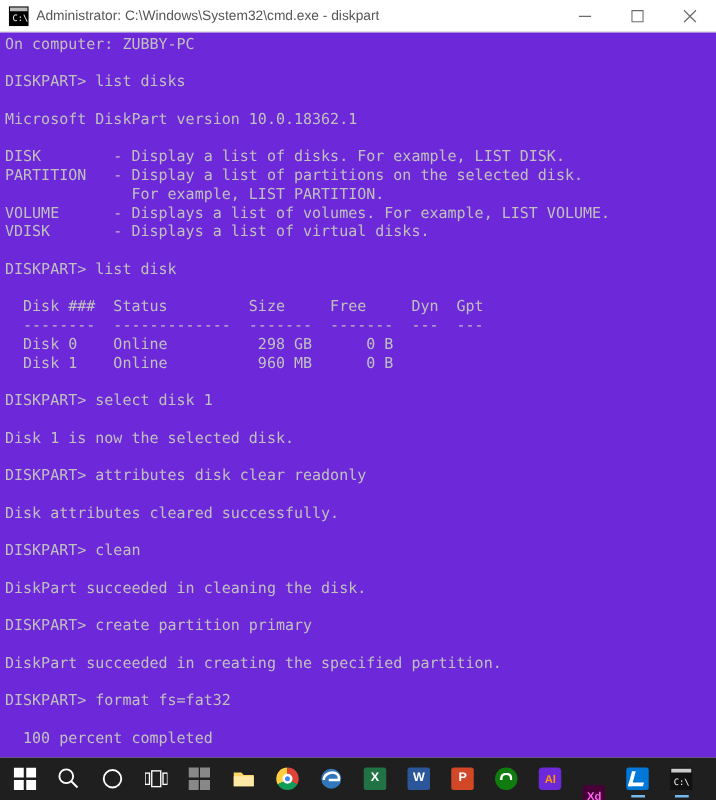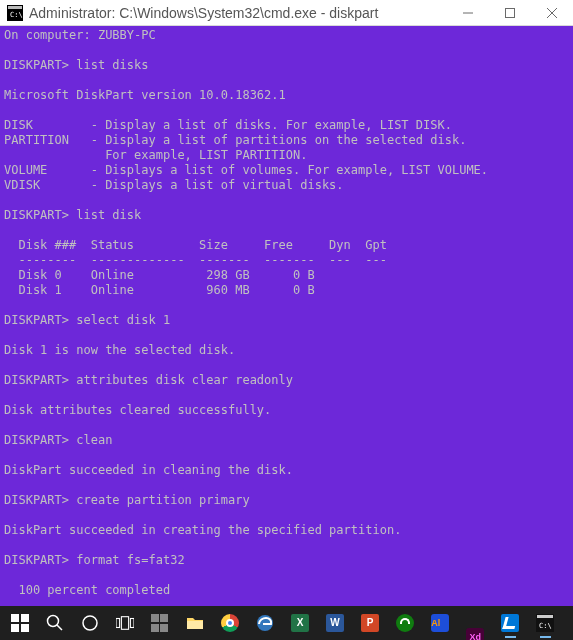--- a/index.html
+++ b/index.html
@@ -2,36 +2,36 @@
 <html><head>
 <meta charset="utf-8">
 <style>
   * { margin: 0; padding: 0; box-sizing: border-box; }
   html, body { width: 573px; height: 640px; font-family: "Segoe UI", Tahoma, sans-serif; overflow: hidden; background: #000; }
   .window { width: 573px; height: 640px; display: flex; flex-direction: column; background: #fff; }
 
   
   .titlebar { height: 26px; background: #ffffff; display: flex; align-items: center; border-bottom: 1px solid #d9d9d9; }
   .titlebar .icon { width: 16px; height: 16px; margin: 0 6px 0 7px; display: flex; align-items: center; justify-content: center; }
-  .titlebar .title { flex: 1; font-size: 14px; color: #565656; white-space: nowrap; overflow: hidden; text-overflow: ellipsis; }
+  .titlebar .title { flex: 1; font-size: 11px; color: #565656; white-space: nowrap; overflow: hidden; text-overflow: ellipsis; }
   .winbtns { display: flex; height: 100%; }
   .winbtn { width: 42px; height: 100%; display: flex; align-items: center; justify-content: center; color: #6a6a6a; }
   .winbtn svg { width: 10px; height: 10px; }
 
   
   .console { flex: 1; background: #6d28d9; color: #c0c0c0; font-family: Consolas, "Lucida Console", monospace; font-size: 12px; line-height: 15px; white-space: pre; padding: 2px 0 0 4px; overflow: hidden; }
 
   
   .taskbar { height: 34px; background: #1f1f1f; display: flex; align-items: center; padding: 0 6px; gap: 8px; }
   .tbtn { width: 36px; height: 30px; display: flex; align-items: center; justify-content: center; position: relative; }
   .tbtn.active::after { content: ""; position: absolute; bottom: 0; left: 8px; right: 8px; height: 2px; background: #76b9ed; }
   .tbtn svg, .tbtn .ic { width: 18px; height: 18px; }
   .chrome .ic { width:18px;height:18px;border-radius:50%;background:conic-gradient(#db4437 0 120deg,#0f9d58 120deg 240deg,#ffcd40 240deg 360deg);position:relative;}
   .chrome .ic::after{content:"";position:absolute;inset:5px;border-radius:50%;background:#4285f4;border:2px solid #fff;}
-  .ai .ic{width:18px;height:18px;background:#1d4ed8;border-radius:3px;color:#ff9a00;font:700 9px/18px sans-serif;}
+  .ai .ic{width:18px;height:18px;background:#6d28d9;border-radius:3px;color:#ff9a00;font:700 9px/18px sans-serif;text-align:center;}
   .xd .ic{width:18px;height:18px;background:#470137;border-radius:3px;color:#ff61f6;font:700 9px/18px sans-serif;text-align:center;margin-top:27px;}
   .store .ic{width:18px;height:18px;display:flex;flex-wrap:wrap;gap:1px;}
   .store .ic span{width:8px;height:8px;background:#888;}
   .excel .ic{width:18px;height:18px;background:#217346;color:#fff;font:700 10px/18px sans-serif;text-align:center;border-radius:2px;}
   .word  .ic{width:18px;height:18px;background:#2b579a;color:#fff;font:700 10px/18px sans-serif;text-align:center;border-radius:2px;}
   .ppt   .ic{width:18px;height:18px;background:#d24726;color:#fff;font:700 10px/18px sans-serif;text-align:center;border-radius:2px;}
   .xbox  .ic{width:18px;height:18px;border-radius:50%;background:#107c10;position:relative;}
   .xbox .ic::after{content:"";position:absolute;left:4px;right:4px;top:4px;bottom:8px;border:2px solid #fff;border-bottom:none;border-radius:6px 6px 0 0;}
   .vscode .ic{width:18px;height:18px;background:#0078d7;border-radius:2px;position:relative;}
   .vscode .ic::after{content:"";position:absolute;inset:3px;border-left:3px solid #fff;border-bottom:3px solid #fff;transform:skewX(-15deg);}

